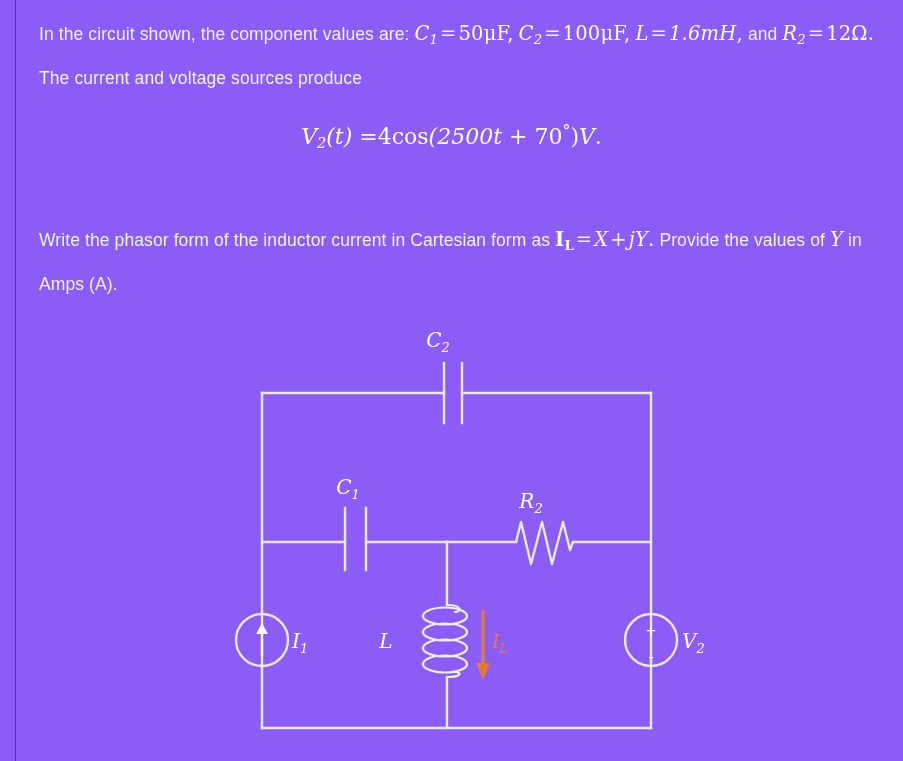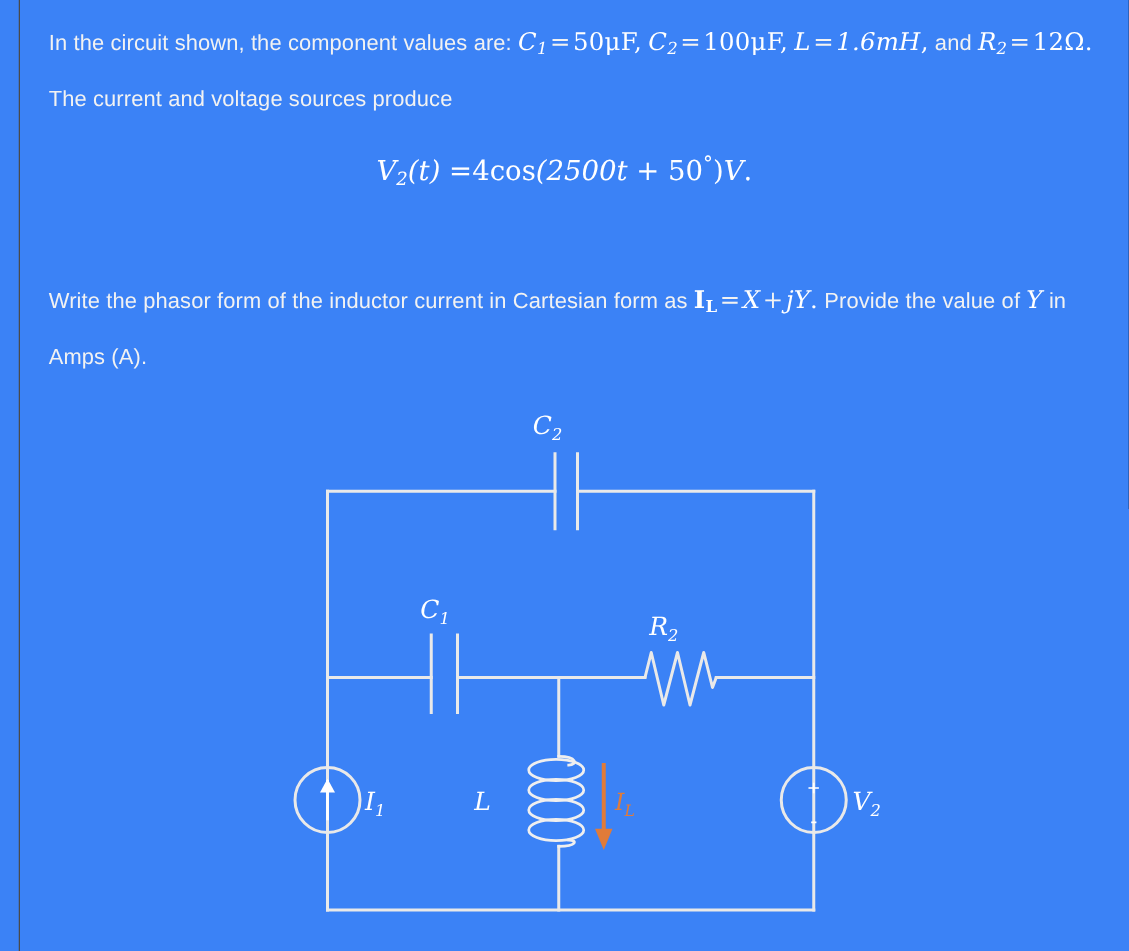--- a/index.html
+++ b/index.html
@@ -11,21 +11,21 @@
     width: 903px;
     height: 761px;
     position: relative;
     overflow: hidden;
     font-family: "Liberation Sans", sans-serif;
     color: #ffffff;
   }
   #page {
     position: absolute;
     inset: 0;
-    background: #3b82f6;
+    background: #8b5cf6;
   }
   
   #left-rule {
     position: absolute;
     left: 15px;
     top: 0;
     width: 1px;
     height: 761px;
     background: #4a4a4a;
   }
@@ -116,26 +116,26 @@
   <div id="question-body">
 
     <p class="para p1"><span>In the circuit shown, the component values are: </span><span class="m"><span>C</span><sub>1</sub></span><span class="op">=</span><span class="m up">50μF</span><span class="m up">,</span> <span class="m"><span>C</span><sub>2</sub></span><span class="op">=</span><span class="m up">100μF</span><span class="m up">,</span> <span class="m">L</span><span class="op">=</span><span class="m">1.6mH</span><span class="m up">,</span>
       <span>and </span><span class="m"><span>R</span><sub>2</sub></span><span class="op">=</span><span class="m up">12Ω</span><span class="m up">.</span>
       <span>The current and voltage sources produce</span></p>
 
   </div>
 
   <div id="equations">
 
-    <div class="eqrow"><span class="eq"><span>V</span><sub>2</sub><span>(t)</span> <span class="rm">=</span><span class="rm">4</span><span class="rm">cos</span><span>(2500t</span> <span class="rm">+</span> <span class="rm">50</span><span class="deg">°</span><span class="rm">)</span><span>V</span><span class="rm">.</span></span></div>
+    <div class="eqrow"><span class="eq"><span>V</span><sub>2</sub><span>(t)</span> <span class="rm">=</span><span class="rm">4</span><span class="rm">cos</span><span>(2500t</span> <span class="rm">+</span> <span class="rm">70</span><span class="deg">°</span><span class="rm">)</span><span>V</span><span class="rm">.</span></span></div>
   </div>
 
   <div style="position:absolute;left:39px;top:220px;width:845px;">
     <p class="para" style="margin:0"><span>Write the phasor form of the inductor current in Cartesian form as </span><span class="m bold"><span>I</span><sub>L</sub></span><span class="op">=</span><span class="m">X</span><span class="op">+</span><span class="m">j</span><span class="m">Y</span><span class="m up">.</span>
-      <span>Provide the value of </span><span class="m">Y</span><span> in Amps (A).</span></p>
+      <span>Provide the values of </span><span class="m">Y</span><span> in Amps (A).</span></p>
   </div>
 
   <div id="circuit-figure">
     <svg id="circuit-svg" width="903" height="451" viewBox="0 0 903 451">
       <g fill="none" stroke="#e9e9e9" stroke-width="2.4" stroke-linecap="square">
 
         <path d="M262,83 L444,83"></path>
         <path d="M462,83 L651,83"></path>
 
         <path d="M444,53 L444,113"></path>

